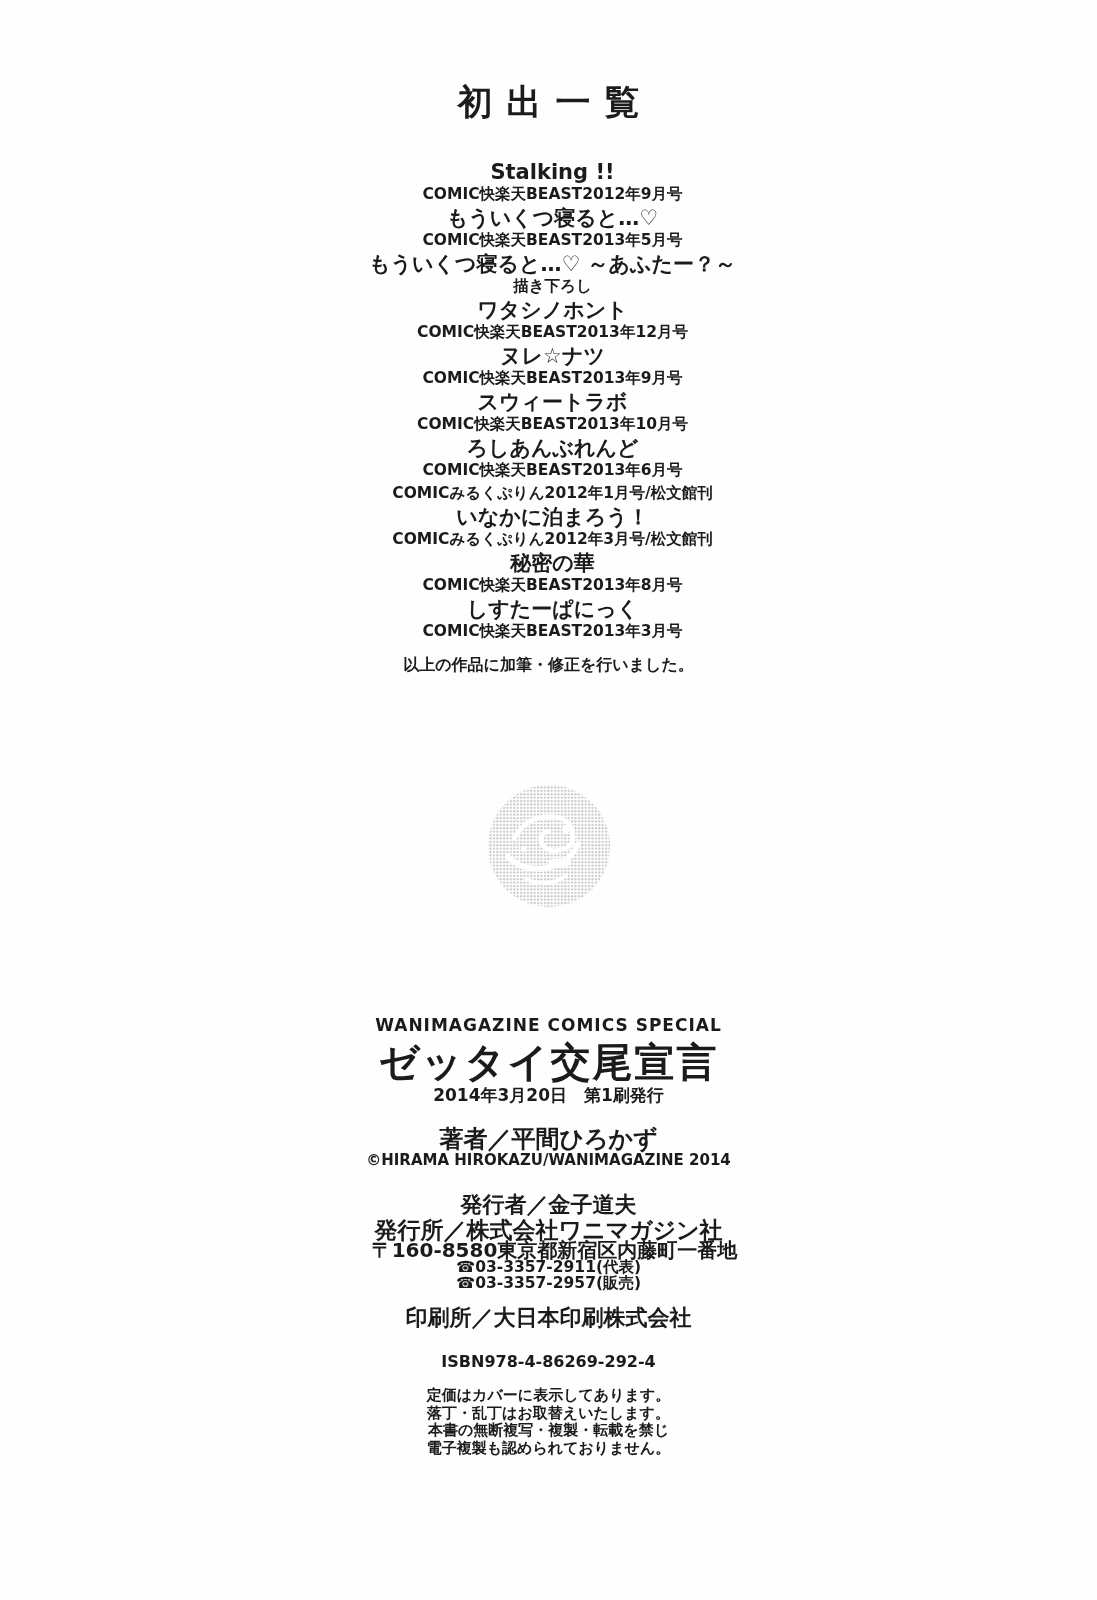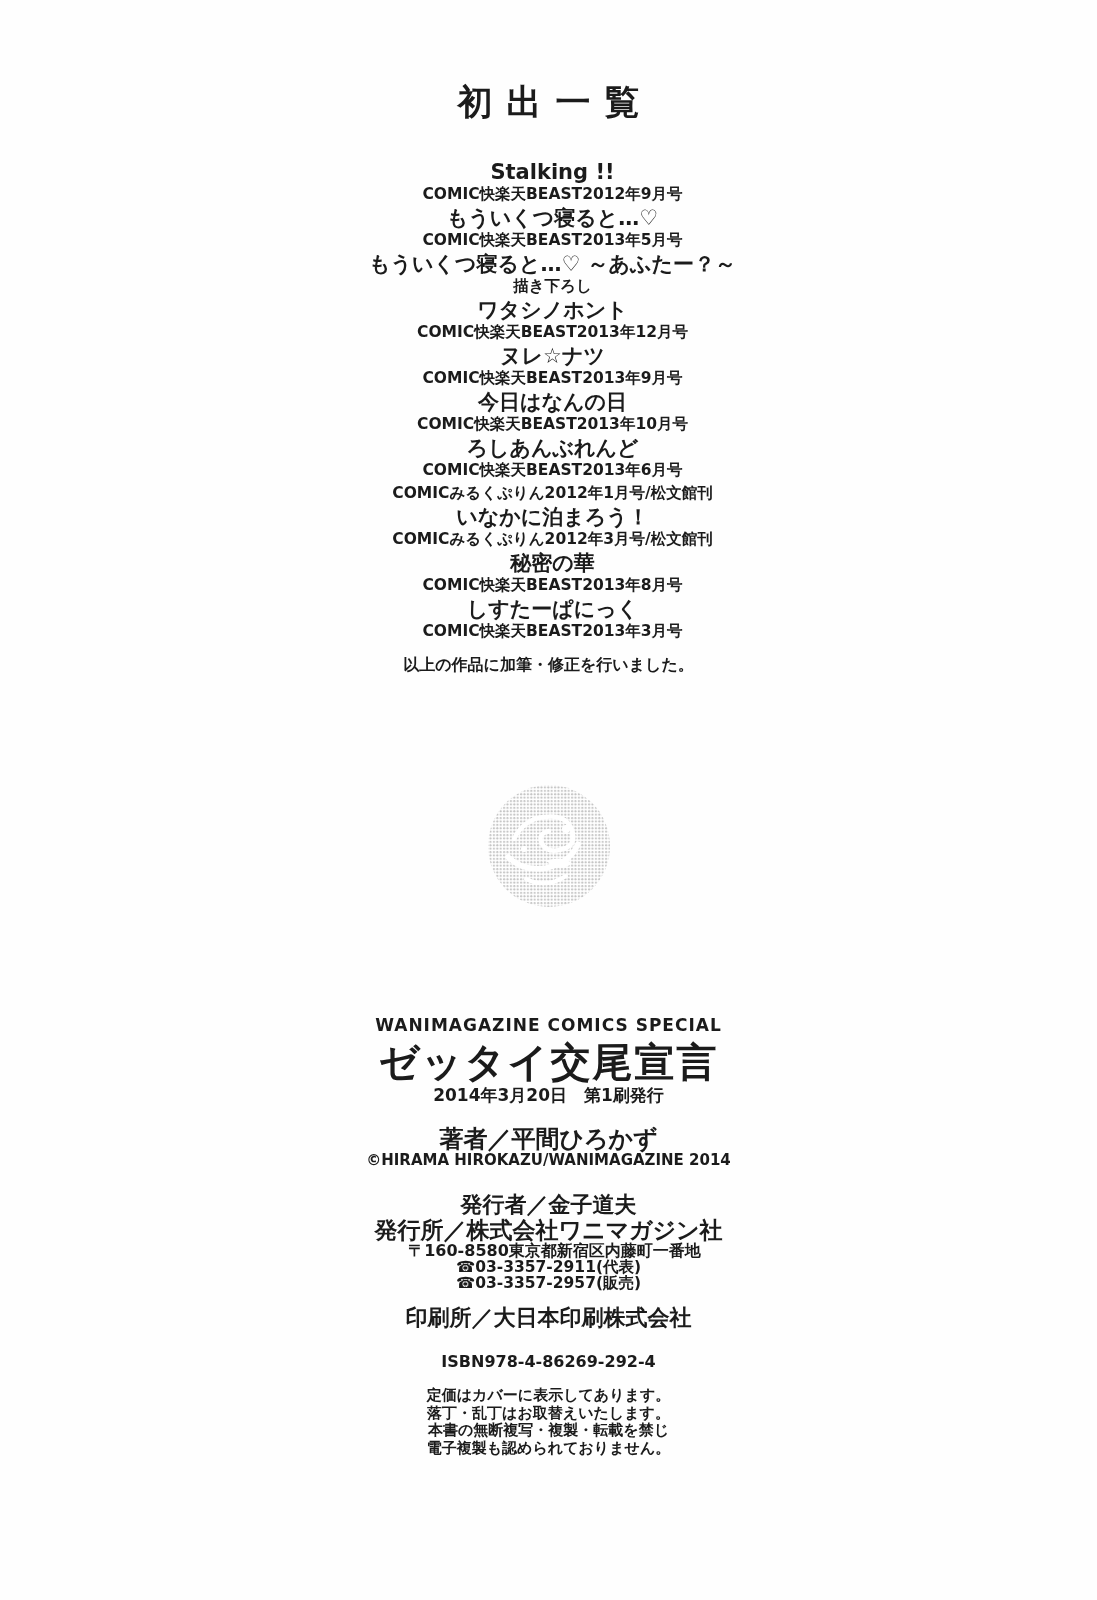--- a/index.html
+++ b/index.html
@@ -89,21 +89,21 @@
     line-height:22px;
     font-weight:700;
   }
   .publisher-company{
     margin-top:2px;
     font-size:23px;
     line-height:24px;
     font-weight:700;
   }
   .publisher-address{
-    font-size:16px;
+    font-size:20px;
     line-height:17px;
     font-weight:600;
     padding-left:12px;
   }
   .phone-line{
     font-size:15.5px;
     line-height:16px;
     font-weight:600;
   }
   .printer-line{
@@ -147,21 +147,21 @@
     </div>
     <div class="work">
       <div class="work-title">ワタシノホント</div>
       <div class="work-source">COMIC快楽天BEAST2013年12月号</div>
     </div>
     <div class="work">
       <div class="work-title">ヌレ☆ナツ</div>
       <div class="work-source">COMIC快楽天BEAST2013年9月号</div>
     </div>
     <div class="work">
-      <div class="work-title">今日はなんの日</div>
+      <div class="work-title">スウィートラボ</div>
       <div class="work-source">COMIC快楽天BEAST2013年10月号</div>
     </div>
     <div class="work">
       <div class="work-title">ろしあんぶれんど</div>
       <div class="work-source">COMIC快楽天BEAST2013年6月号</div>
     </div>
     <div class="work">
       <div class="work-source">COMICみるくぷりん2012年1月号/松文館刊</div>
     </div>
     <div class="work">

